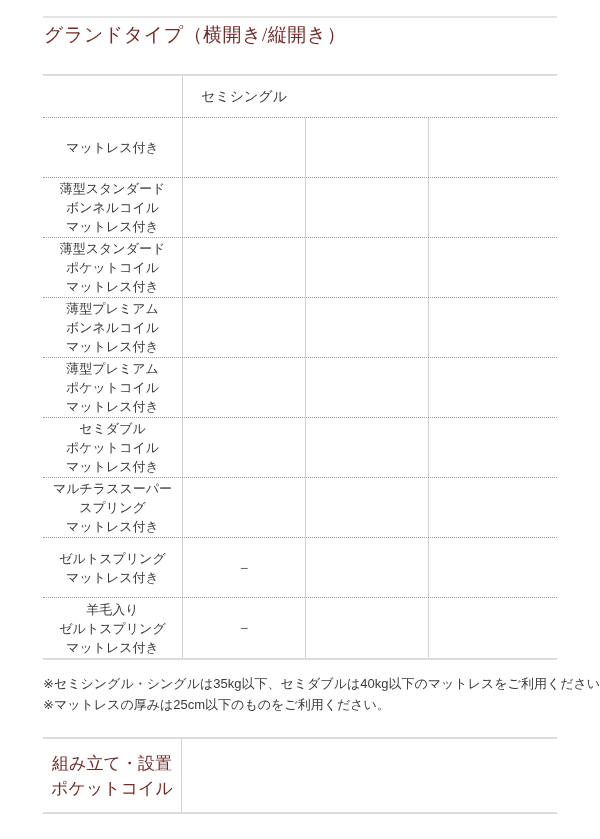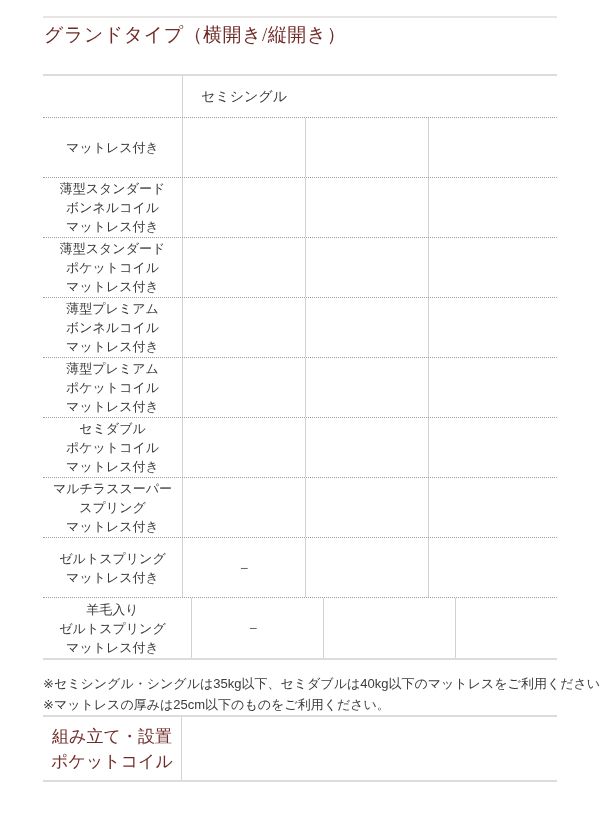--- a/index.html
+++ b/index.html
@@ -25,41 +25,42 @@
 
   .price-table {
     border-top: 2px solid #dcdcdc;
     border-bottom: 2px solid #dcdcdc;
   }
   .trow {
     display: grid;
     grid-template-columns: 139px 123px 123px 129px;
     border-bottom: 1px dotted #9c9c9c;
   }
-  .trow:last-child { border-bottom: none; gap: 9px; }
+  .trow:last-child { border-bottom: none; }
   .trow.thead { height: 42px; }
   .trow:not(.thead) { height: 60px; }
   .cell {
     display: flex; flex-direction: column;
     align-items: center; justify-content: center;
     text-align: center;
   }
   .cell + .cell { border-left: 1px solid #d2d2d2; text-align: right; }
   .col-head { font-size: 14px; color: #3b3b3b; }
   .label { font-size: 13px; line-height: 19px; color: #3b3b3b; }
   .value { font-size: 14px; color: #666666; }
 
   .notes { margin-top: 13px; font-size: 13px; line-height: 21px; white-space: nowrap; color: #3b3b3b; }
 
   .assembly-box {
+    margin-top: 22px;
     border-top: 2px solid #dcdcdc;
     border-bottom: 2px solid #dcdcdc;
     display: grid;
     grid-template-columns: 139px 375px;
-    height: 67px;
+    height: 77px;
   }
   .assembly-label {
     display: flex; flex-direction: column;
     align-items: center; justify-content: center;
     text-align: center;
     font-family: "Liberation Serif", "DejaVu Serif", serif;
     color: #6f2b27;
     font-size: 17px;
     line-height: 25px;
     border-right: 1px solid #d2d2d2;

